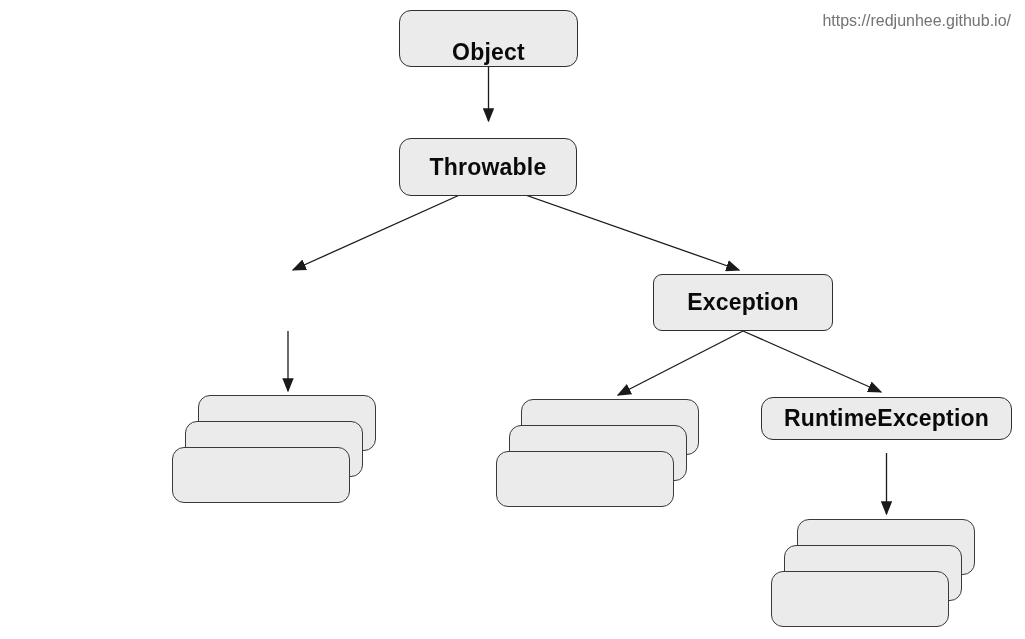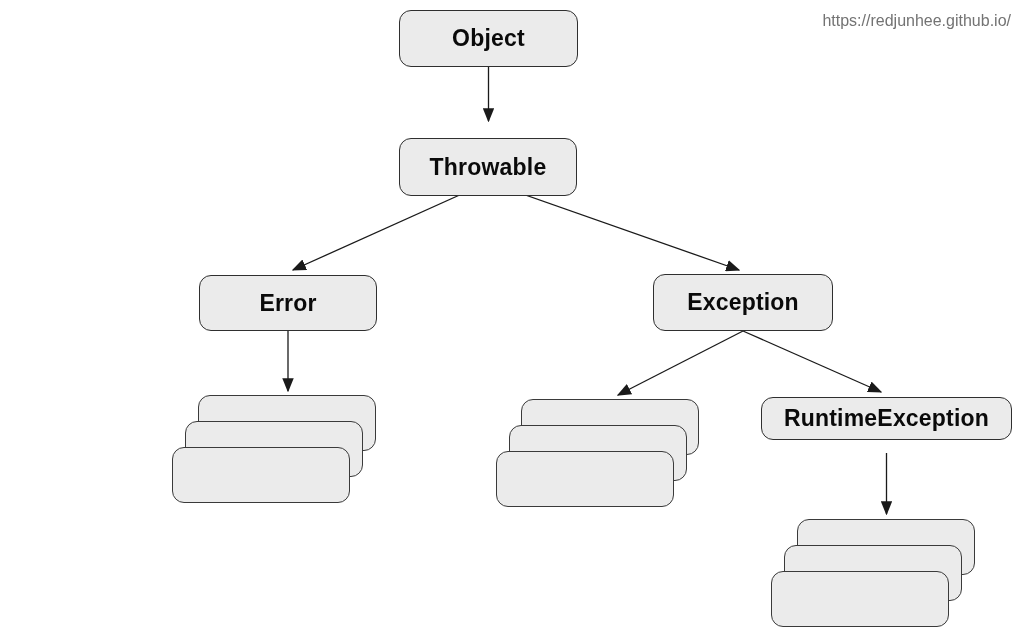--- a/index.html
+++ b/index.html
@@ -45,24 +45,24 @@
     position: absolute;
     box-sizing: border-box;
     width: 178px;
     height: 56px;
     background: #ebebeb;
     border: 1.4px solid #3a3a3a;
     border-radius: 12px;
     z-index: 2;
   }
   
-  #node-object            { left: 399px; top: 10px;  width: 179px; height: 57px; }
+  #node-object            { left: 399px; top: 10px;  width: 179px; height: 57px; align-items: flex-end; }
   #node-throwable         { left: 399px; top: 124px; width: 178px; height: 58px; margin-top: 14px; }
   #node-error             { left: 199px; top: 275px; width: 178px; height: 56px; }
-  #node-exception         { left: 653px; top: 274px; width: 180px; height: 57px; }
+  #node-exception         { left: 653px; top: 274px; width: 180px; height: 57px; border-radius: 9px; }
   #node-runtime-exception { left: 761px; top: 397px; width: 251px; height: 43px; }
   
   #error-card-1   { left: 198px; top: 395px; }
   #error-card-2   { left: 185px; top: 421px; }
   #error-card-3   { left: 172px; top: 447px; }
   
   #exc-card-1     { left: 521px; top: 399px; }
   #exc-card-2     { left: 509px; top: 425px; }
   #exc-card-3     { left: 496px; top: 451px; }
   
@@ -106,23 +106,20 @@
   </svg>
 
   <div class="node" id="node-object">
     <span class="label">Object</span>
   </div>
 
   <div class="node" id="node-throwable">
     <span class="label">Throwable</span>
   </div>
 
-  <div class="node" id="node-error">
-    <span class="label">Error</span>
-  </div>
 
   <div class="node" id="node-exception">
     <span class="label">Exception</span>
   </div>
 
   <div class="node" id="node-runtime-exception">
     <span class="label">RuntimeException</span>
   </div>
 
   <div class="card" id="error-card-1"></div>

